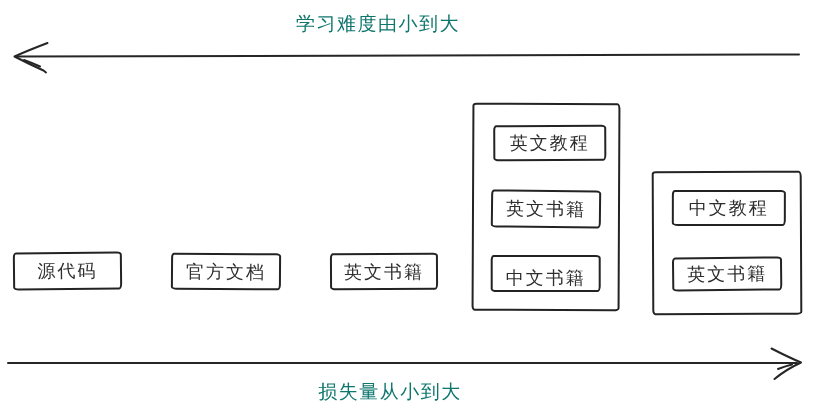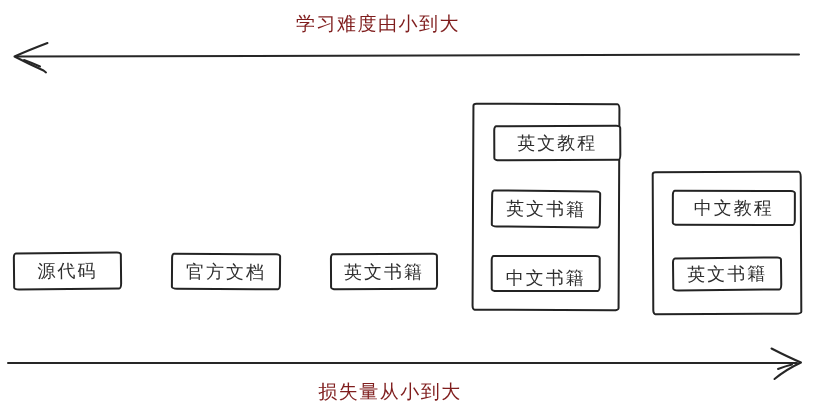--- a/index.html
+++ b/index.html
@@ -10,21 +10,21 @@
   }
   .canvas {
     position: relative;
     width: 813px;
     height: 414px;
     background: #ffffff;
     overflow: hidden;
   }
   .axis-label {
     position: absolute;
-    color: #7f1d1d;
+    color: #0f766e;
     font-size: 19px;
     letter-spacing: 1.5px;
     text-align: center;
     white-space: nowrap;
   }
   .axis-label.top    { left: 258px; top: 11px;  width: 240px; }
   .axis-label.bottom { left: 270px; top: 379px; width: 240px; }
 
   .arrow-svg {
     position: absolute;
@@ -62,27 +62,27 @@
     border-radius: 4px 3px 6px 3px / 3px 6px 3px 5px;
   }
 
   
   .n-source   { left: 13px;  top: 252px; width: 109px; height: 38px; transform: rotate(-0.6deg); }
   .n-official { left: 171px; top: 253px; width: 110px; height: 37px; transform: rotate(0.4deg); }
   .n-enbooks  { left: 330px; top: 253px; width: 108px; height: 37px; transform: rotate(-0.3deg); }
 
   
   .g-english { left: 472px; top: 103px; width: 148px; height: 208px; transform: rotate(0.25deg); }
-  .g-english .n-entut  { left: 19px; top: 20px;  width: 128px; height: 36px; transform: rotate(-0.5deg); }
+  .g-english .n-entut  { left: 19px; top: 20px;  width: 113px; height: 36px; transform: rotate(-0.5deg); }
   .g-english .n-enblog { left: 17px; top: 85px;  width: 110px; height: 38px; transform: rotate(0.4deg); }
   .g-english .n-cnbook { left: 17px; top: 150px; width: 110px; height: 37px; transform: rotate(-0.3deg); align-items: flex-end; }
 
   
   .g-chinese { left: 652px; top: 171px; width: 150px; height: 144px; transform: rotate(-0.25deg); }
-  .g-chinese .n-cntut  { left: 18px; top: 17px; width: 124px; height: 36px; transform: rotate(0.35deg); justify-content: center; }
+  .g-chinese .n-cntut  { left: 18px; top: 17px; width: 114px; height: 36px; transform: rotate(0.35deg); justify-content: center; }
   .g-chinese .n-cnblog { left: 18px; top: 84px; width: 110px; height: 34px; transform: rotate(-0.4deg); }
 </style>
 </head>
 <body>
 
 <div class="canvas">
 
   <div class="axis-label top">学习难度由小到大</div>
 
   <svg class="arrow-svg" viewBox="0 0 813 414" xmlns="http://www.w3.org/2000/svg">

